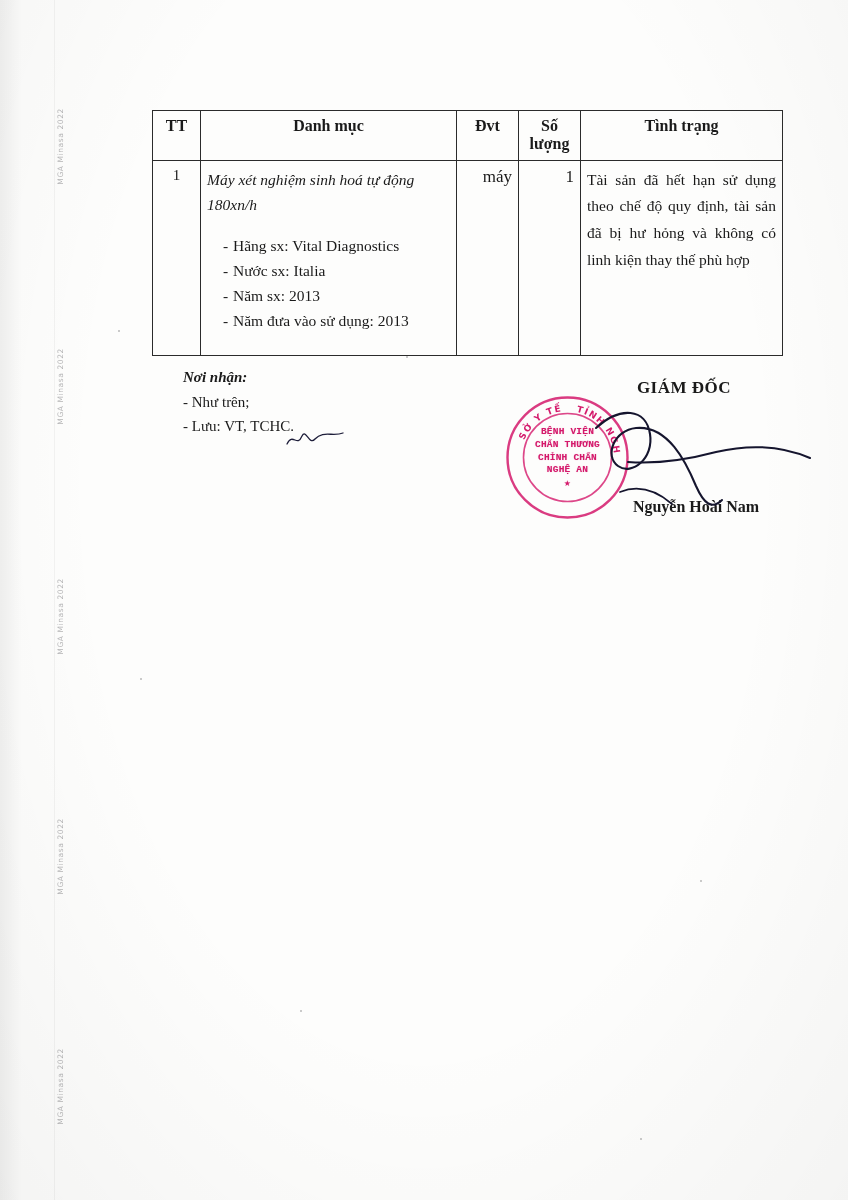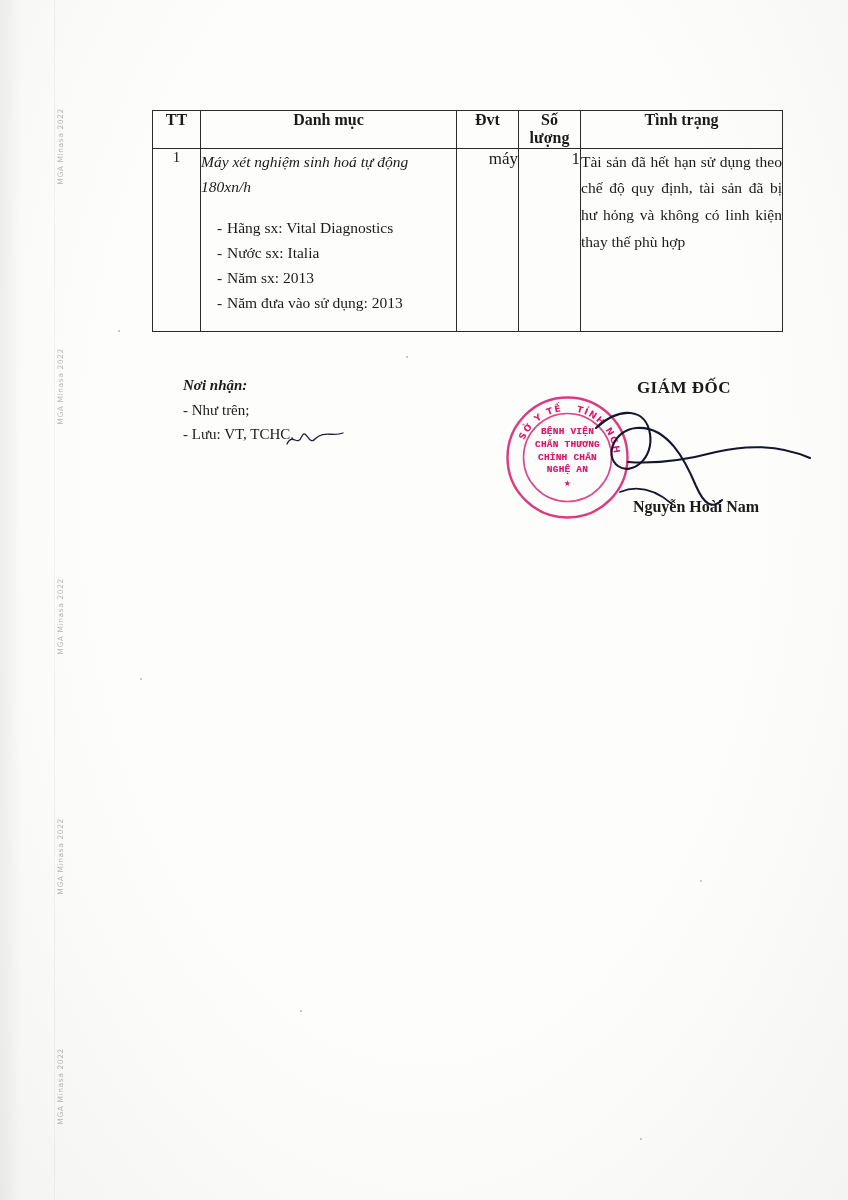--- a/index.html
+++ b/index.html
@@ -76,21 +76,21 @@
     position: absolute;
     left: 152px;
     top: 110px;
     width: 630px;
     border-collapse: collapse;
     table-layout: fixed;
   }
   .doc-table td, .doc-table th {
     border: 1.1px solid #2b2b2b;
     vertical-align: top;
-    padding: 0;
+    padding: 6px;
   }
   .th-cell {
     text-align: center;
     vertical-align: middle;
     font-weight: bold;
     font-size: 16px;
     padding: 9px 4px;
     line-height: 1.15;
   }
   .col-tt { width: 48px; }
@@ -140,21 +140,21 @@
     font-size: 15.5px;
     line-height: 1.72;
     text-align: justify;
     text-align-last: left;
   }
 
   
   .recipients {
     position: absolute;
     left: 183px;
-    top: 374px;
+    top: 366px;
     font-size: 15px;
     line-height: 1.55;
   }
   .recipients .rec-title {
     font-style: italic;
     font-weight: bold;
     margin-bottom: 2px;
   }
   .recipients .rec-item {
     white-space: nowrap;

